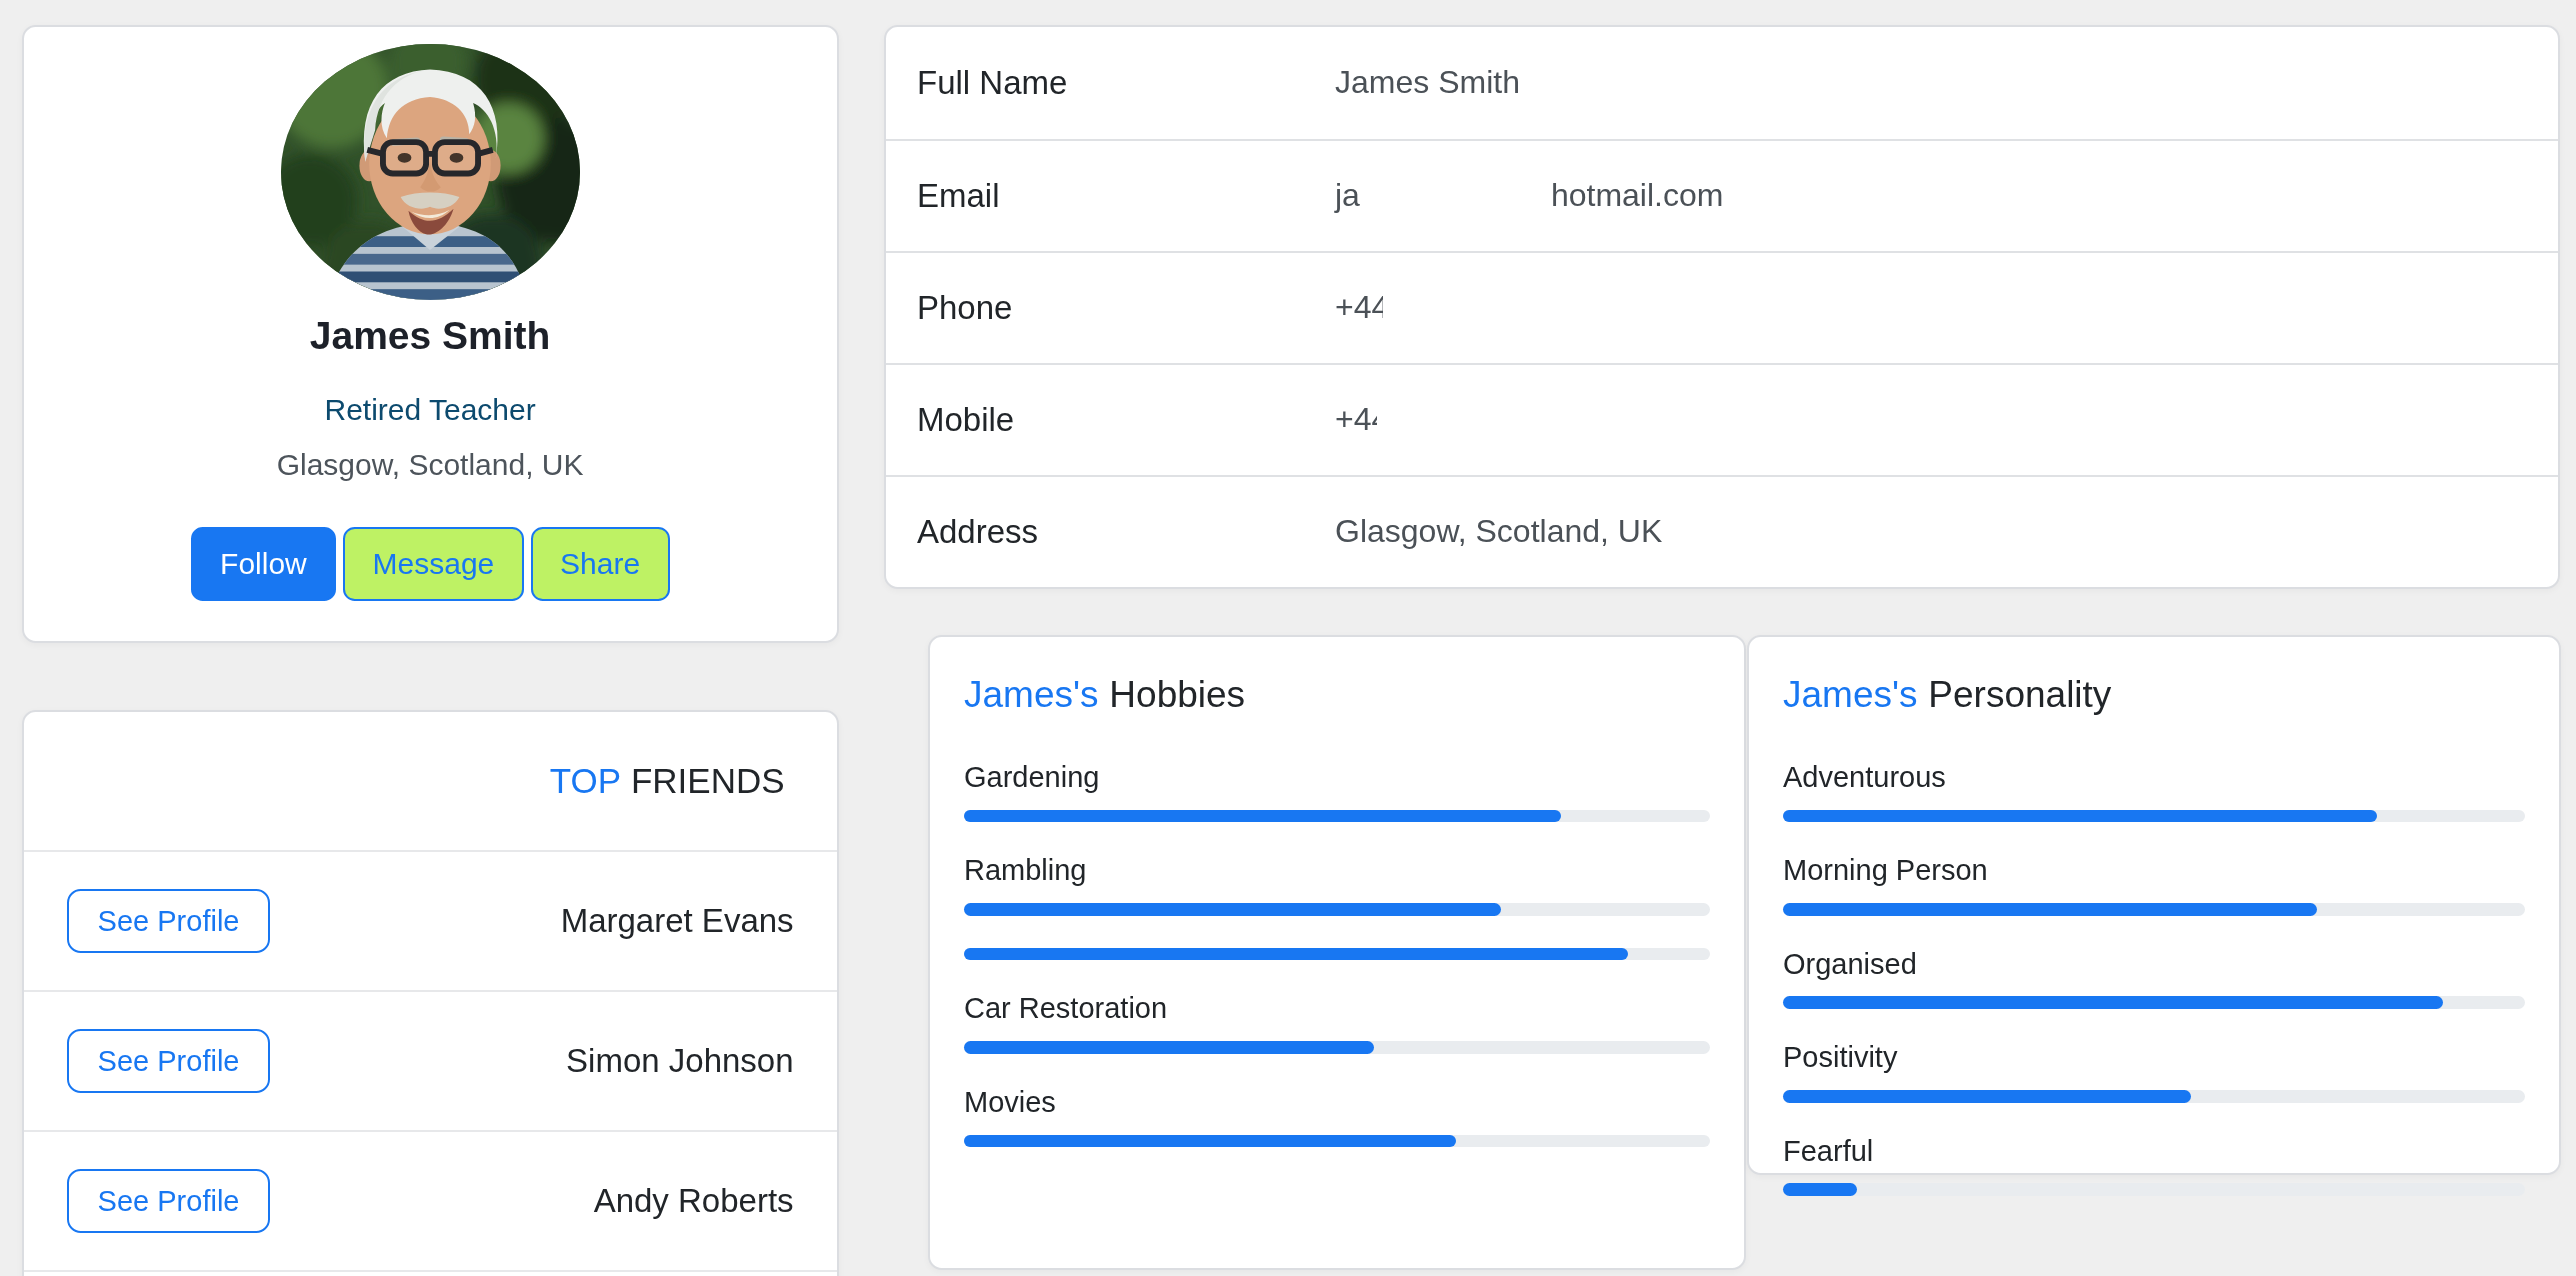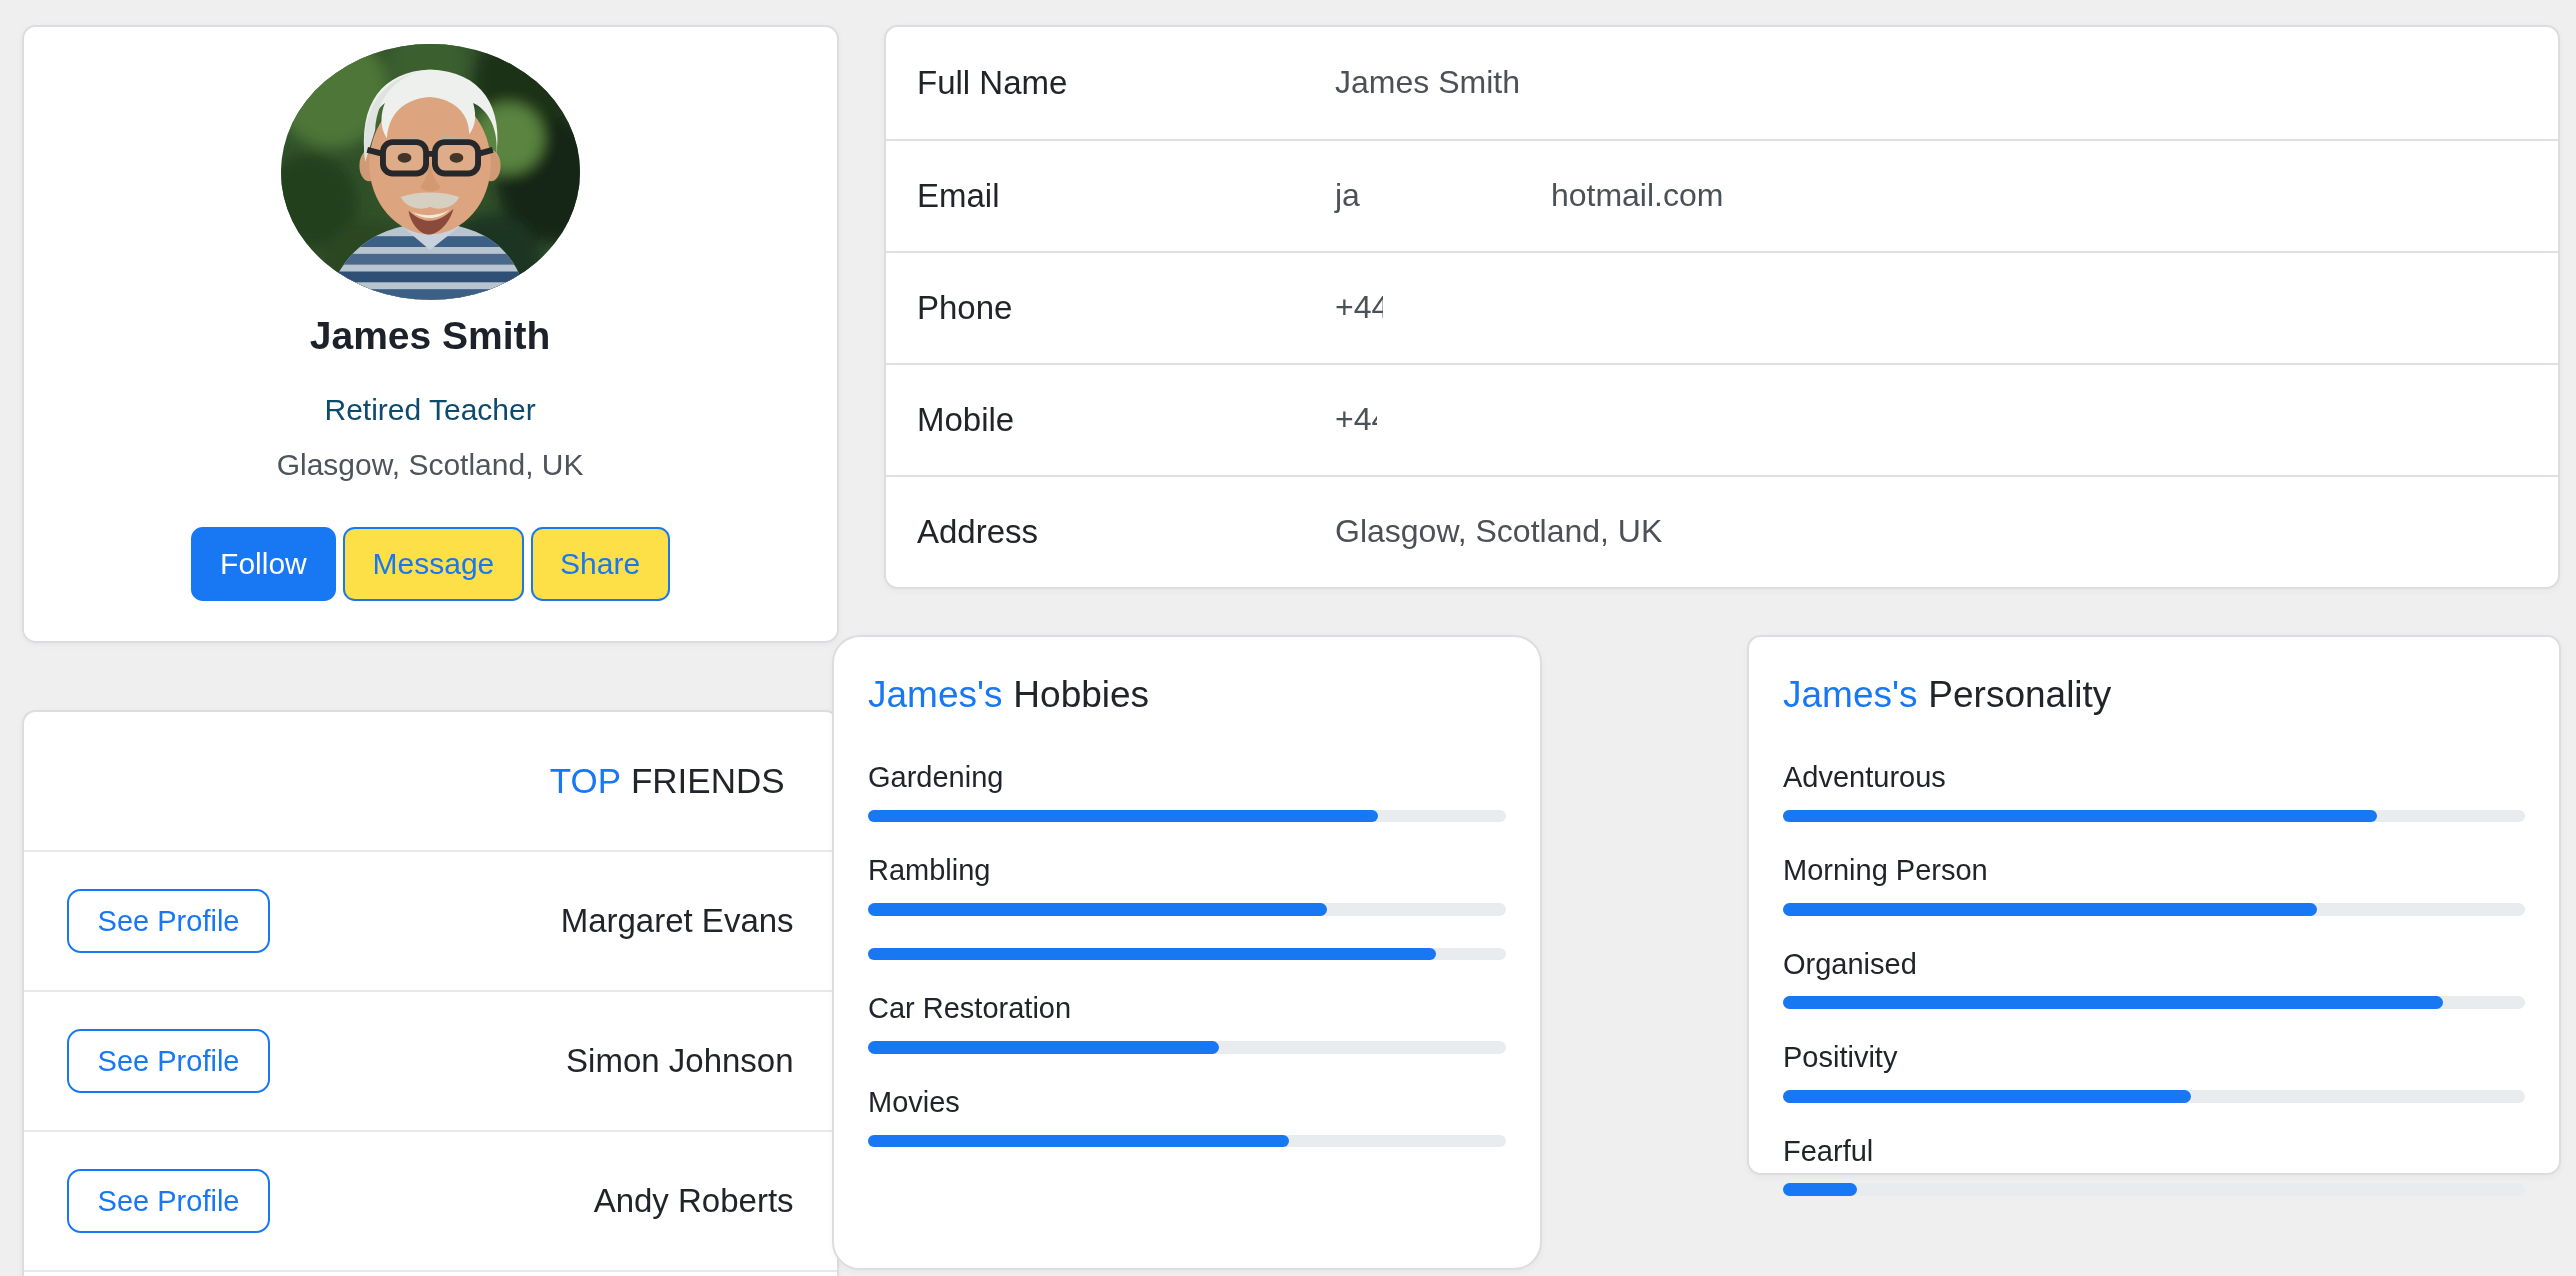--- a/index.html
+++ b/index.html
@@ -23,21 +23,21 @@
   
   .profile-card { left: 21.6px; top: 24.5px; width: 817px; height: 618px; text-align: center; }
   .avatar { width: 299px; height: 256px; margin: 17.6px auto 0; display: block; }
   .profile-name { margin-top: 13.7px; font-size: 39px; font-weight: 600; color: #1d2129; }
   .profile-job { margin-top: 35px; font-size: 30px; color: #0c4a6e; }
   .profile-loc { margin-top: 21.6px; font-size: 30px; color: #4d545b; }
   .btn-row { margin-top: 45px; display: flex; justify-content: center; gap: 7px; }
   .btn {
     font-family: inherit; font-size: 30px; line-height: 1;
     padding: 19.6px 27.4px; border-radius: 11.8px;
-    border: 2.9px solid var(--accent); background: #fde047; color: var(--accent);
+    border: 2.9px solid var(--accent); background: #bef264; color: var(--accent);
     cursor: pointer;
   }
   .btn.primary { background: var(--accent); color: #fff; }
 
   
   .friends-card { left: 21.6px; top: 710px; width: 817px; height: 627px; overflow: hidden; }
   .friends-header {
     height: 138px; display: flex; align-items: center; justify-content: flex-end;
     padding-right: 52px; font-size: 35px; color: #212529;
   }
@@ -62,21 +62,21 @@
   .detail-row + .detail-row { border-top: 2px solid #dfe1e4; }
   .d-label { width: 418px; font-size: 33px; color: #212529; flex: none; }
   .d-value { font-size: 32px; color: #4b5157; white-space: nowrap; }
   .redact-gap { display: inline-block; width: 191px; }
   .clip { display: inline-block; overflow: hidden; vertical-align: bottom; white-space: nowrap; }
   .clip.half { width: 11.8px; }
   .clip.sliver { width: 5.9px; }
 
   
   .bars-card { padding: 37px 34px; }
-  .hobbies-card { left: 832px; top: 635px; width: 710px; height: 635px; border-radius: 28px; }
+  .hobbies-card { left: 928px; top: 635px; width: 818px; height: 635px; }
   .personality-card { left: 1747px; top: 635px; width: 814px; height: 540px; }
   .bars-title { font-size: 37px; font-weight: 400; color: #212529; margin-bottom: 45px; }
   .bars-title .accent { margin-right: 10.8px; }
   .bar-group { margin-bottom: 32px; }
   .bar-label { font-size: 29px; color: #212529; margin-bottom: 15.7px; }
   .bar-track { height: 12.7px; background: #e9ecef; border-radius: 6.9px; }
   .bar-fill { height: 12.7px; background: var(--accent); border-radius: 6.9px; }
 </style>
 </head>
 <body style="background: rgb(239, 239, 239);">

